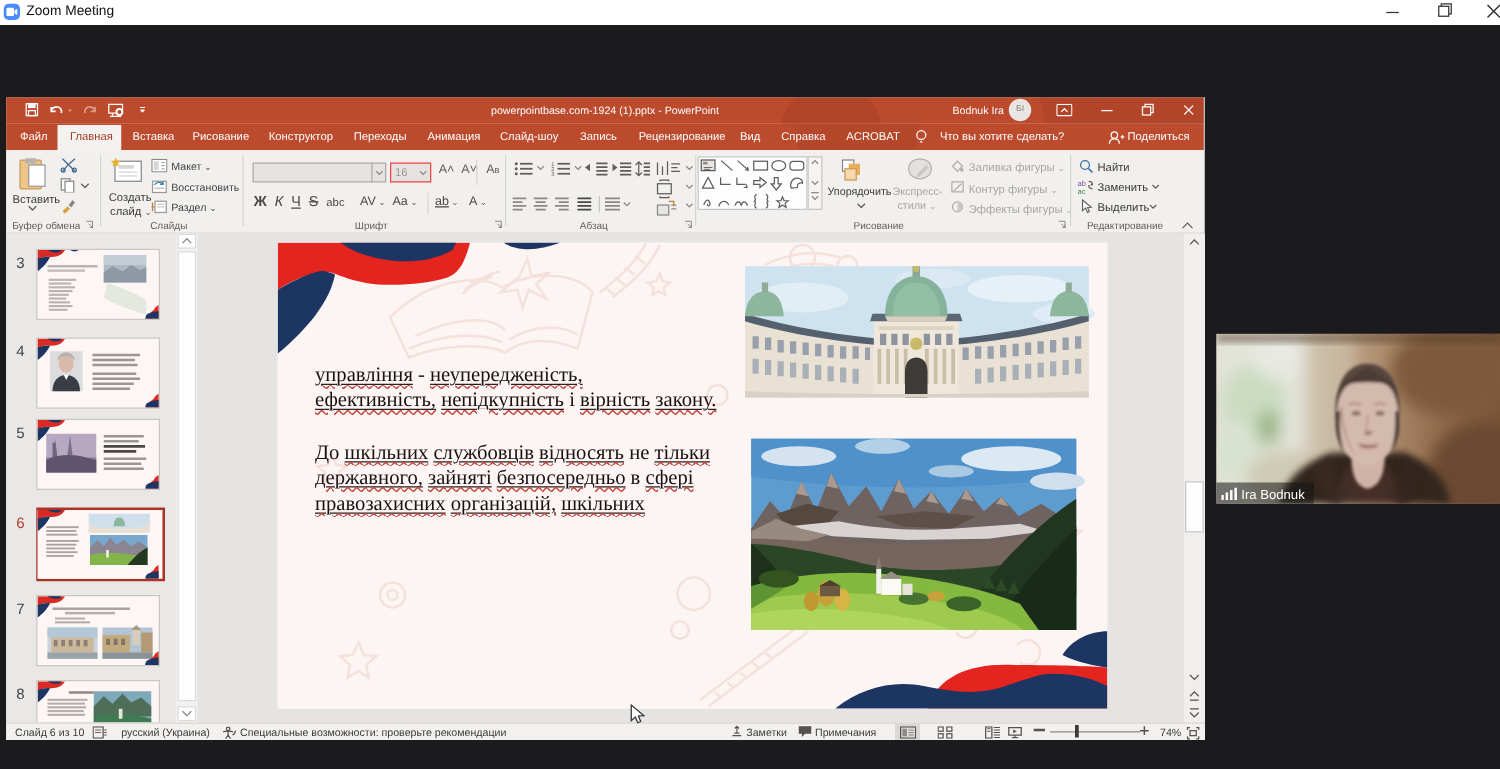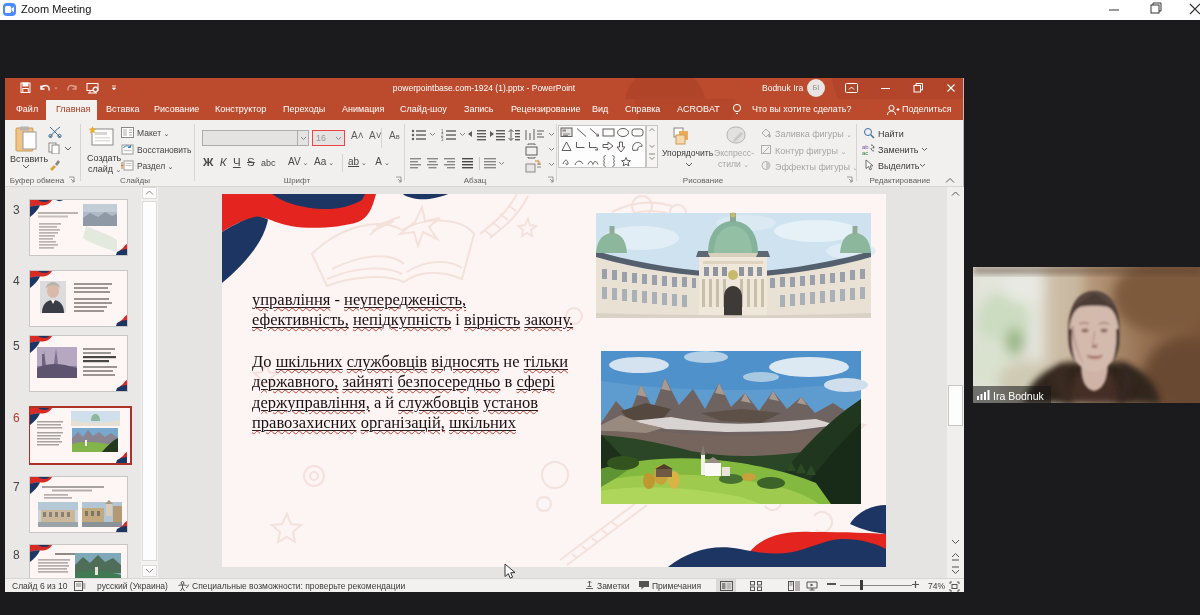--- a/index.html
+++ b/index.html
@@ -786,21 +786,20 @@
             <path d="M103 112 L112 106 L121 112 Z" fill="#978e83"></path>
             <rect x="121" y="116" width="8" height="9" fill="#e8e4db"></rect>
           </g>
         </svg>
         <div id="slidetext">
           <div><span class="su"><u>управління</u></span> - <span class="su"><u>неупередженість,</u></span></div>
           <div><span class="su"><u>ефективність,</u></span> <span class="su"><u>непідкупність</u></span> і <span class="su"><u>вірність</u></span> <span class="su"><u>закону.</u></span></div>
           <div style="height:21px"></div>
           <div>До <span class="su"><u>шкільних</u></span> <span class="su"><u>службовців</u></span> <span class="su"><u>відносять</u></span> не <span class="su"><u>тільки</u></span></div>
           <div><span class="su"><u>державного,</u></span> <span class="su"><u>зайняті</u></span> <span class="su"><u>безпосередньо</u></span> в <span class="su"><u>сфері</u></span></div>
-          <div><span class="su"><u>держуправління,</u></span> а й <span class="su"><u>службовців</u></span> <span class="su"><u>установ</u></span></div>
           <div><span class="su"><u>правозахисних</u></span> <span class="su"><u>організацій,</u></span> <span class="su"><u>шкільних</u></span></div>
         </div>
       </div>
     </div>
     <div id="vscroll">
       <svg class="abs" style="left:4px;top:4px" width="9" height="6">
           <path d="M1 4.5 L4.5 1 L8 4.5" fill="none" stroke="#55524f"></path>
         </svg>
       <div class="abs" style="left:1px;top:198px;width:15px;height:41px;background:#fdfdfd;border:1px solid #c8c6c4"></div>
       <svg class="abs" style="left:4px;top:352px" width="9" height="6">

